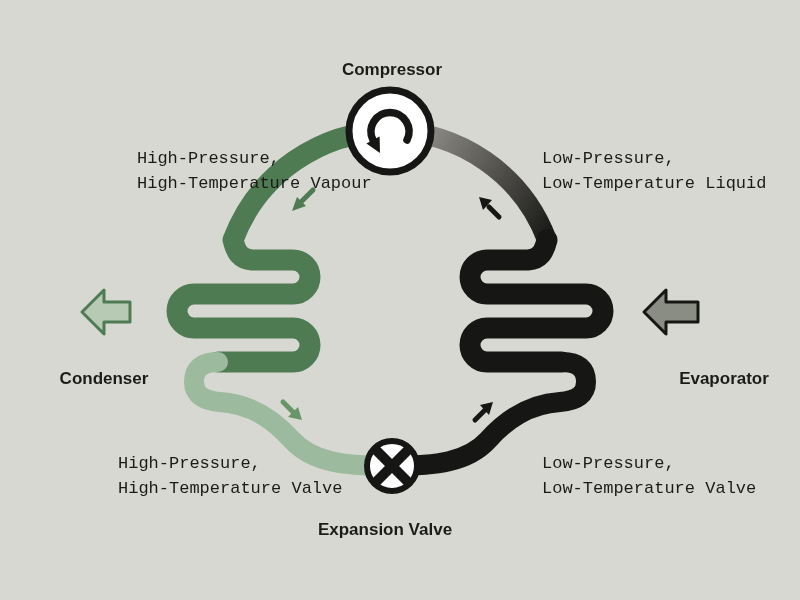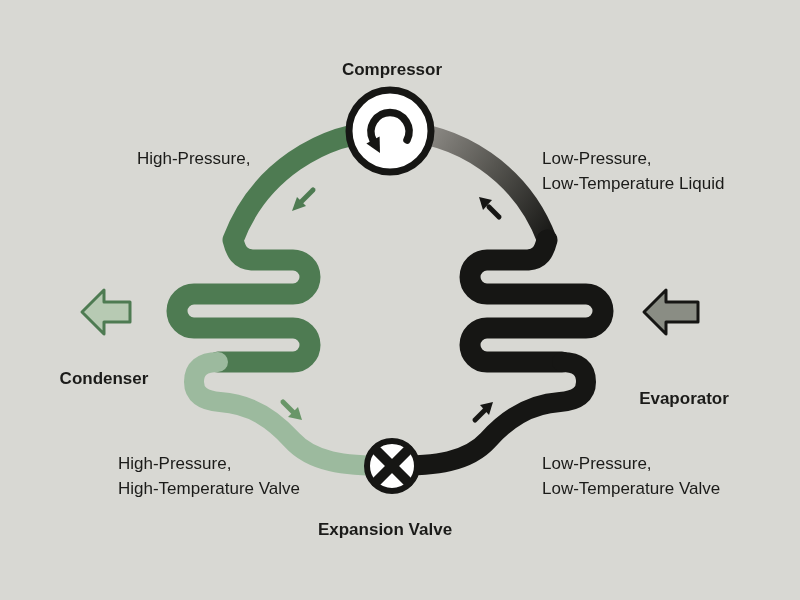--- a/index.html
+++ b/index.html
@@ -13,21 +13,21 @@
   .diagram-svg{position:absolute;left:0;top:0;}
   .label{
     position:absolute;
     color:#1b1b19;
     font-size:17px;
     line-height:25px;
     white-space:nowrap;
   }
   .label.bold{font-weight:700;}
   .label.centered{transform:translateX(-50%);text-align:center;}
-  .label span{display:block;}
+  .label span{display:block;font-family:Liberation Mono, monospace;}
 </style>
 </head>
 <body>
 
 <div class="stage">
 
   <svg class="diagram-svg" width="800" height="600" viewBox="0 0 800 600">
     <defs>
       <linearGradient id="suctionPipeGrad" gradientUnits="userSpaceOnUse" x1="390" y1="131" x2="547" y2="245">
         <stop offset="0" stop-color="#a3a09b"></stop>
@@ -102,26 +102,27 @@
       <circle cx="392" cy="466" r="25" stroke-width="6" fill="#ffffff" stroke="#161614"></circle>
       <line x1="376" y1="450" x2="408" y2="482" stroke-width="10" stroke-linecap="round" stroke="#161614"></line>
       <line x1="376" y1="482" x2="408" y2="450" stroke-width="10" stroke-linecap="round" stroke="#161614"></line>
     </g>
   </svg>
 
   <div class="label bold centered" style="left:392px;top:57px;">Compressor</div>
 
   <div class="label bold centered" style="left:104px;top:366px;text-align:right;">Condenser</div>
 
-  <div class="label bold centered" style="left:684px;top:366px;margin-top:20px;">Evaporator</div>
+  <div class="label bold centered" style="left:724px;top:366px;">Evaporator</div>
 
   <div class="label bold centered" style="left:385px;top:517px;">Expansion Valve</div>
 
   <div class="label" style="left:137px;top:146px;">
     <span>High-Pressure,</span>
+    <span>High-Temperature Vapour</span>
   </div>
 
   <div class="label" style="left:542px;top:146px;">
     <span>Low-Pressure,</span>
     <span>Low-Temperature Liquid</span>
   </div>
 
   <div class="label" style="left:118px;top:451px;">
     <span>High-Pressure,</span>
     <span>High-Temperature Valve</span>

